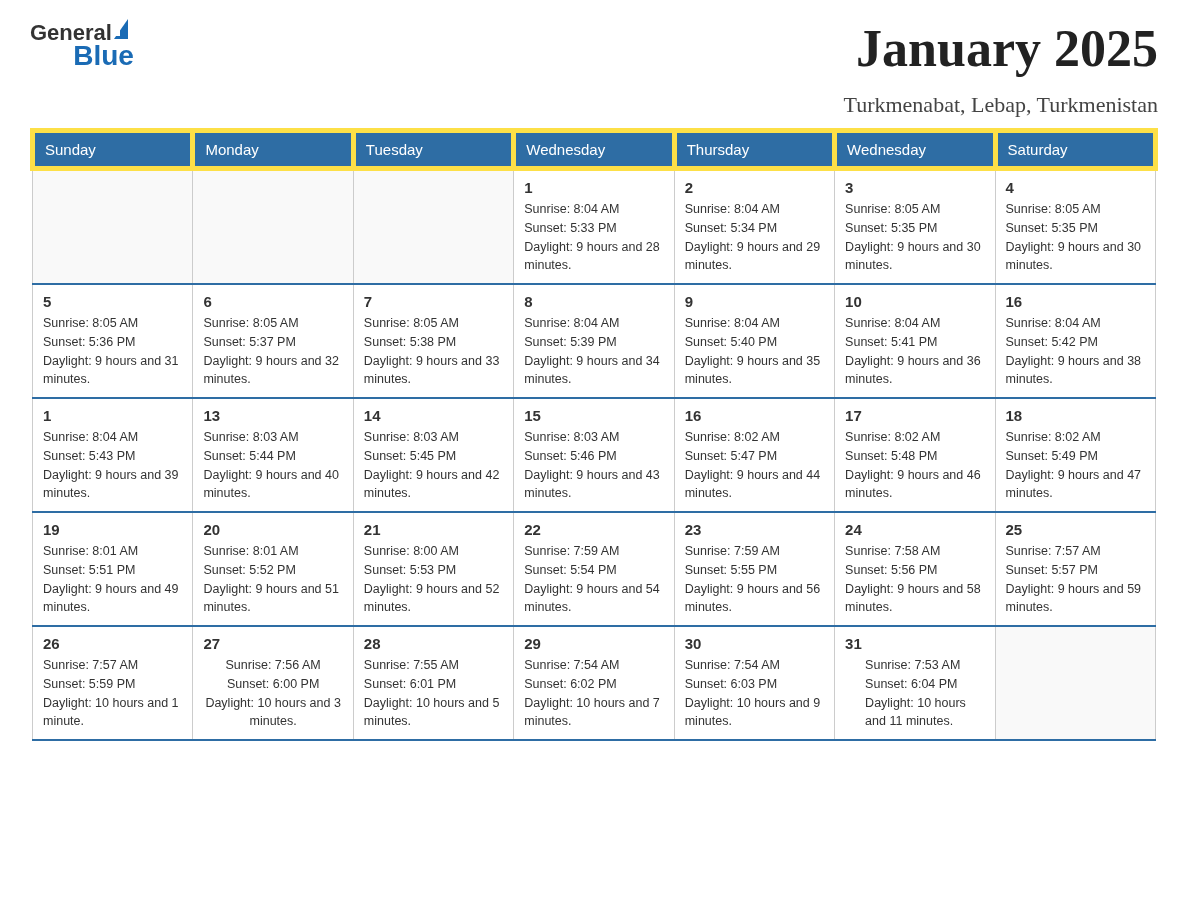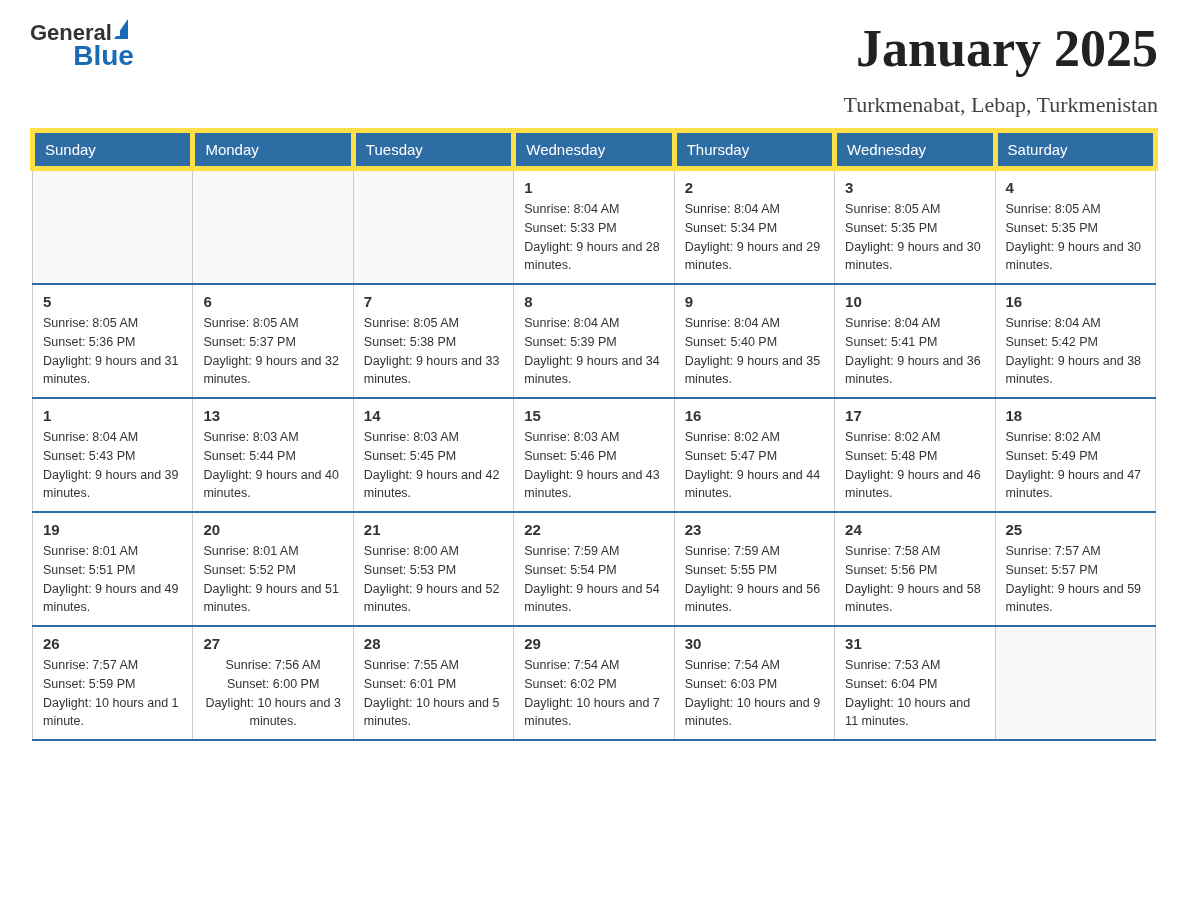--- a/index.html
+++ b/index.html
@@ -311,20 +311,20 @@
 Daylight: 10 hours and 7 minutes.</div>
         </td>
         <td>
           <div class="day-number">30</div>
           <div class="day-info" style="white-space: pre-line;">Sunrise: 7:54 AM
 Sunset: 6:03 PM
 Daylight: 10 hours and 9 minutes.</div>
         </td>
         <td>
           <div class="day-number">31</div>
-          <div class="day-info" style="white-space: pre-line;">Sunrise: 7:53 AM
+          <div class="day-info" style="white-space: pre-line; margin-left: 20px;">Sunrise: 7:53 AM
 Sunset: 6:04 PM
 Daylight: 10 hours and 11 minutes.</div>
         </td>
         <td class="empty-cell"></td>
       </tr>
     </tbody>
 </table>
 
 </body></html>

